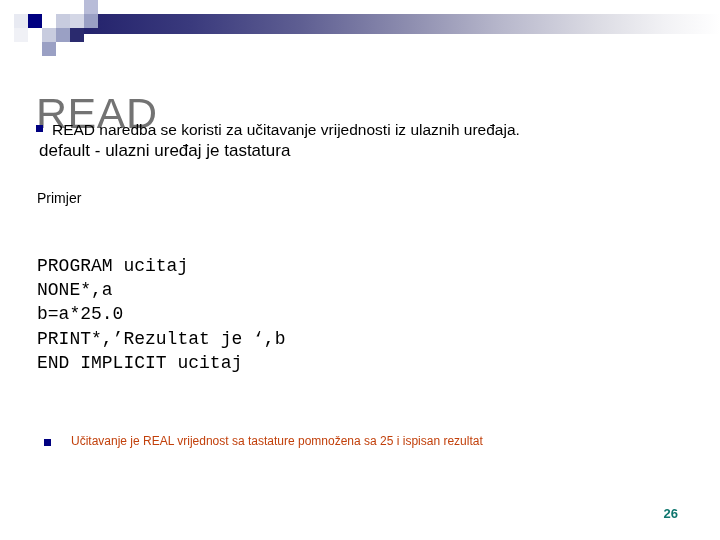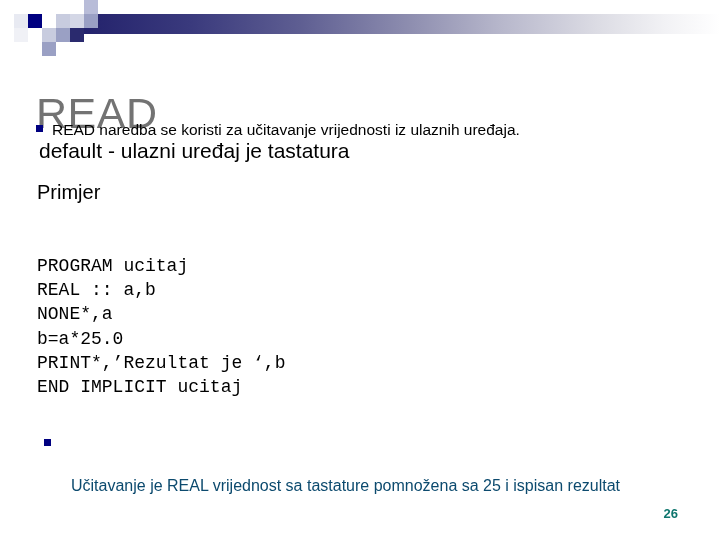--- a/index.html
+++ b/index.html
@@ -74,30 +74,30 @@
   .bullet-marker {
     display: inline-block;
     width: 7px;
     height: 7px;
     background: #000080;
     vertical-align: 3px;
     margin-right: 9px;
   }
   .sub-line {
     display: block;
-    font-size: 21px;
+    font-size: 17px;
     line-height: 21px;
     margin-left: 3px;
   }
 
   .primjer {
     position: absolute;
     left: 37px;
-    top: 181px;
-    font-size: 20px;
+    top: 190px;
+    font-size: 14px;
     color: #000000;
   }
 
   
   .code-block {
     position: absolute;
     left: 37px;
     top: 254px;
     font-family: "Liberation Mono", "DejaVu Sans Mono", monospace;
     font-size: 18px;
@@ -120,24 +120,23 @@
   }
   .bullet2-marker {
     flex: 0 0 auto;
     width: 7px;
     height: 7px;
     background: #000080;
     margin-top: 7px;
     margin-right: 20px;
   }
   .bullet2-text {
-    font-size: 16px;
+    font-size: 12px;
     line-height: 19.5px;
-    color: #0c4a6e;
-    margin-top: 44px;
+    color: #c2410c;
   }
 
   
   .page-number {
     position: absolute;
     right: 42px;
     top: 506px;
     font-size: 13px;
     font-weight: bold;
     color: #0f766e;
@@ -174,21 +173,21 @@
 
 <div class="bullet-block-1">
   <span class="bullet-line">
     <span class="bullet-marker"></span><span>READ naredba se koristi za učitavanje vrijednosti iz ulaznih uređaja.</span>
   </span>
   <span class="sub-line">default  - ulazni uređaj je tastatura</span>
 </div>
 
 <div class="primjer">Primjer</div>
 
-<div class="code-block" id="code-block"><span class="code-line">PROGRAM ucitaj</span><span class="code-line">REAL :: a,b</span><span class="code-line">NONE*,a</span><span class="code-line">b=a*25.0</span><span class="code-line">PRINT*,’Rezultat je ‘,b</span><span class="code-line">END IMPLICIT ucitaj</span></div>
+<div class="code-block" id="code-block"><span class="code-line">PROGRAM ucitaj</span><span class="code-line">NONE*,a</span><span class="code-line">b=a*25.0</span><span class="code-line">PRINT*,’Rezultat je ‘,b</span><span class="code-line">END IMPLICIT ucitaj</span></div>
 
 <div class="bullet-block-2">
   <div class="bullet2-row">
     <span class="bullet2-marker"></span>
     <span class="bullet2-text">Učitavanje je  REAL vrijednost sa tastature pomnožena sa 25 i ispisan rezultat</span>
   </div>
 </div>
 
 <div class="page-number">26</div>
 

